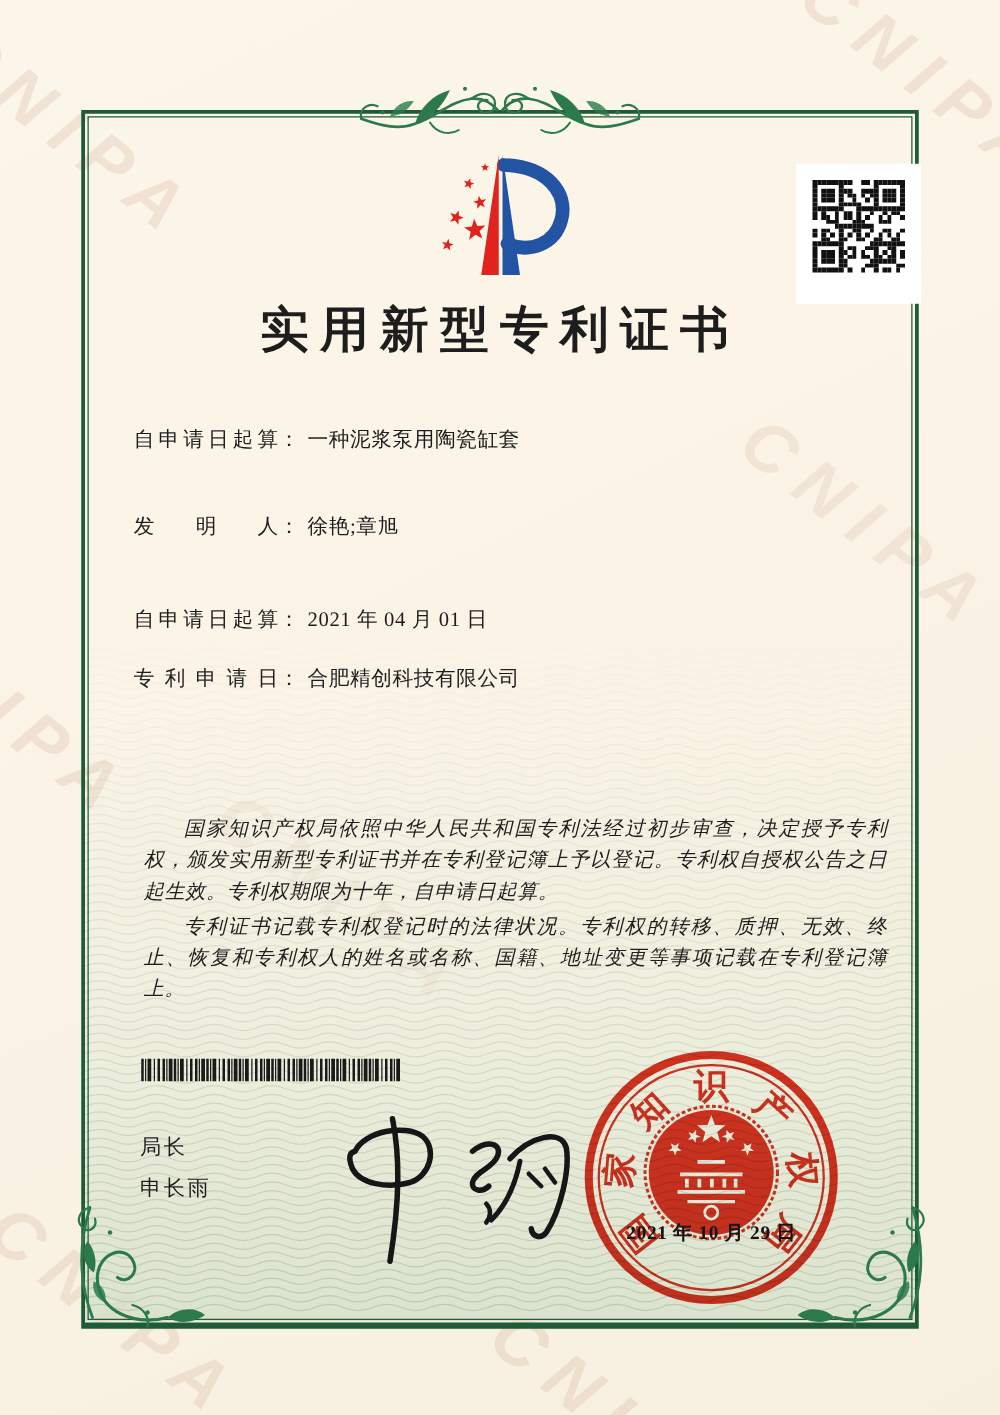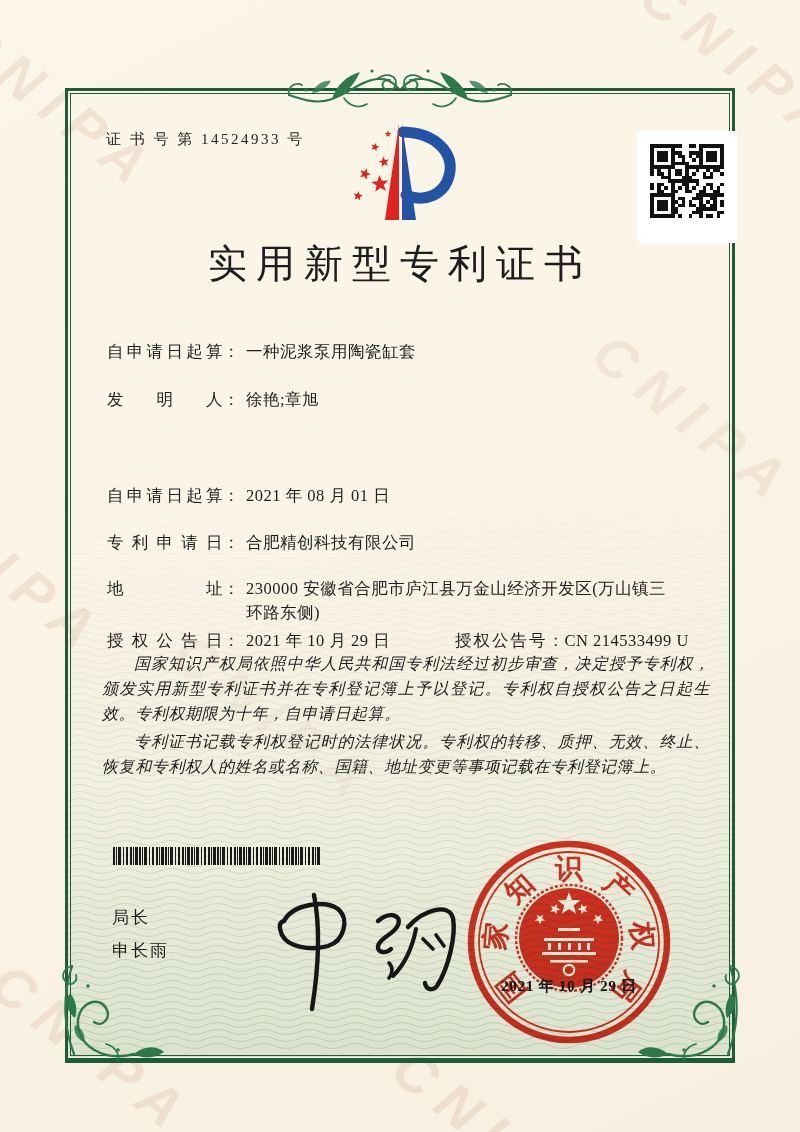--- a/index.html
+++ b/index.html
@@ -40,35 +40,35 @@
 
   
   .abs{position:absolute;z-index:3}
   .certno{left:106px;top:130px;font-size:15px;letter-spacing:2.5px}
   .logo{left:336px;top:118px}
   .qrwrap{left:637px;top:131px;width:100px;height:112px;background:#fff;z-index:3}
   .qr{position:absolute;left:13px;top:13px;width:74px;height:74px;
     display:grid;grid-template-columns:repeat(21,1fr);grid-template-rows:repeat(21,1fr)}
   .qr i{background:transparent}
   .qr i.f{background:#111}
-  .title{left:65px;top:237px;width:670px;text-align:center;font-size:39px;font-weight:normal;letter-spacing:9px}
+  .title{left:65px;top:237px;width:670px;text-align:center;font-size:39px;font-weight:bold;letter-spacing:9px}
 
   .row{left:107px;font-size:16.5px;letter-spacing:.5px;line-height:24px}
   .lbl{display:inline-block;width:116px;text-align:justify;text-align-last:justify;vertical-align:top}
   .colon{vertical-align:top}
   .val{display:inline-block;margin-left:6px;max-width:440px;vertical-align:top}
-  .r-name{top:340px}.r-inv{top:388px}.r-pat{top:436px}.r-fil{top:484px}.r-own{top:531px}
+  .r-name{top:340px}.r-inv{top:409px}.r-pat{top:436px}.r-fil{top:484px}.r-own{top:531px}
   .r-addr{top:577px}
   .r-grant{top:629px}
   .grant2{position:absolute;left:348px;top:0;white-space:nowrap}
   .grant2 .lbl2{letter-spacing:2px}
 
   .paras{left:98px;top:651px;width:612px;font-size:16px;line-height:25px;
     font-style:italic;letter-spacing:.6px;text-align:justify}
-  .paras p{margin:0 0 3px 4px;text-indent:2em}
+  .paras p{margin:0 0 3px 17px;text-indent:2em}
 
   .barcode{left:113px;top:847px;height:18px;display:flex;align-items:stretch}
   .barcode i{display:block;height:100%}
   .barcode .b{background:#1a1a1a}
   .officer{left:112px;font-family:"Liberation Sans","DejaVu Sans",sans-serif;font-size:17px;letter-spacing:2px}
   .o1{top:906px}.o2{top:939px}
   .sig{left:232px;top:891px}
   .seal{left:467px;top:840px;width:204px;height:204px;z-index:4;mix-blend-mode:multiply;opacity:.95}
   .sealdate{left:488px;top:976px;width:162px;text-align:center;z-index:5;
     font-size:15.5px;font-weight:bold;letter-spacing:.5px;color:#151515}
@@ -233,21 +233,20 @@
       <g fill="#2c7a4b">
         <path d="M21,62 c-8,-6 -11,-17 -5,-25 c6,7 8,17 5,25 Z"></path>
         <path d="M80,98 c9,-8 22,-9 30,-2 c-10,7 -22,7 -30,2 Z"></path>
         <path d="M30,86 c-7,-3 -11,-10 -9,-17 c7,3 11,10 9,17 Z" opacity=".85"></path>
         <circle cx="34" cy="30" r="1.8"></circle>
           <circle cx="64" cy="94" r="1.8"></circle>
       </g>
     </svg>
   </div>
 
-  <div class="abs certno">证 书 号 第 14524933 号</div>
 
   <div class="abs logo">
     <svg id="logo-svg" width="128" height="112" viewBox="0 0 128 112">
       <path d="M67,14 C101,15 119,36 113,58 C108,77 88,85 70,77" fill="none" stroke="var(--logo-blue)" stroke-width="11" stroke-linecap="round"></path>
       <polygon points="63,6 49,102 63,102" fill="var(--logo-red)"></polygon>
       <polygon points="66,6 80,102 66,102" fill="var(--logo-blue)"></polygon>
       <g id="logo-stars" fill="var(--logo-red)">
           <polygon points="22.87,73.08 23.51,76.54 26.95,77.30 23.85,78.99 24.19,82.49 21.64,80.07 18.40,81.47 19.92,78.29 17.59,75.65 21.08,76.11"></polygon>
           <polygon points="43.22,57.03 45.95,62.76 52.28,62.48 47.68,66.85 49.90,72.79 44.33,69.77 39.36,73.71 40.52,67.48 35.23,63.98 41.52,63.15"></polygon>
           <polygon points="31.05,50.36 31.09,54.59 35.00,56.21 30.99,57.55 30.65,61.77 28.14,58.37 24.03,59.36 26.48,55.91 24.27,52.31 28.31,53.58"></polygon>
@@ -706,31 +705,24 @@
 
   <div class="abs title">实用新型专利证书</div>
 
   <div class="abs row r-name">
     <span class="lbl">自申请日起算</span><span class="colon">：</span><span class="val">一种泥浆泵用陶瓷缸套</span>
   </div>
   <div class="abs row r-inv">
     <span class="lbl">发明人</span><span class="colon">：</span><span class="val">徐艳;章旭</span>
   </div>
   <div class="abs row r-fil">
-    <span class="lbl">自申请日起算</span><span class="colon">：</span><span class="val">2021 年 08 月 01 日</span>
+    <span class="lbl">自申请日起算</span><span class="colon">：</span><span class="val">2021 年 04 月 01 日</span>
   </div>
   <div class="abs row r-own">
     <span class="lbl">专利申请日</span><span class="colon">：</span><span class="val">合肥精创科技有限公司</span>
-  </div>
-  <div class="abs row r-addr">
-    <span class="lbl">地址</span><span class="colon">：</span><span class="val" style="width:436px">230000 安徽省合肥市庐江县万金山经济开发区(万山镇三环路东侧)</span>
-  </div>
-  <div class="abs row r-grant">
-    <span><span class="lbl">授权公告日</span><span class="colon">：</span><span class="val">2021 年 10 月 29 日</span></span>
-    <span class="grant2"><span class="lbl2">授权公告号</span><span class="colon">：</span><span>CN 214533499 U</span></span>
   </div>
 
   <div class="abs paras">
     <p>国家知识产权局依照中华人民共和国专利法经过初步审查，决定授予专利权，颁发实用新型专利证书并在专利登记簿上予以登记。专利权自授权公告之日起生效。专利权期限为十年，自申请日起算。</p>
     <p>专利证书记载专利权登记时的法律状况。专利权的转移、质押、无效、终止、恢复和专利权人的姓名或名称、国籍、地址变更等事项记载在专利登记簿上。</p>
   </div>
 
   <div class="abs barcode" id="barcode">
       <i class="b" style="width: 2px;"></i>
       <i style="width: 1px;"></i>

